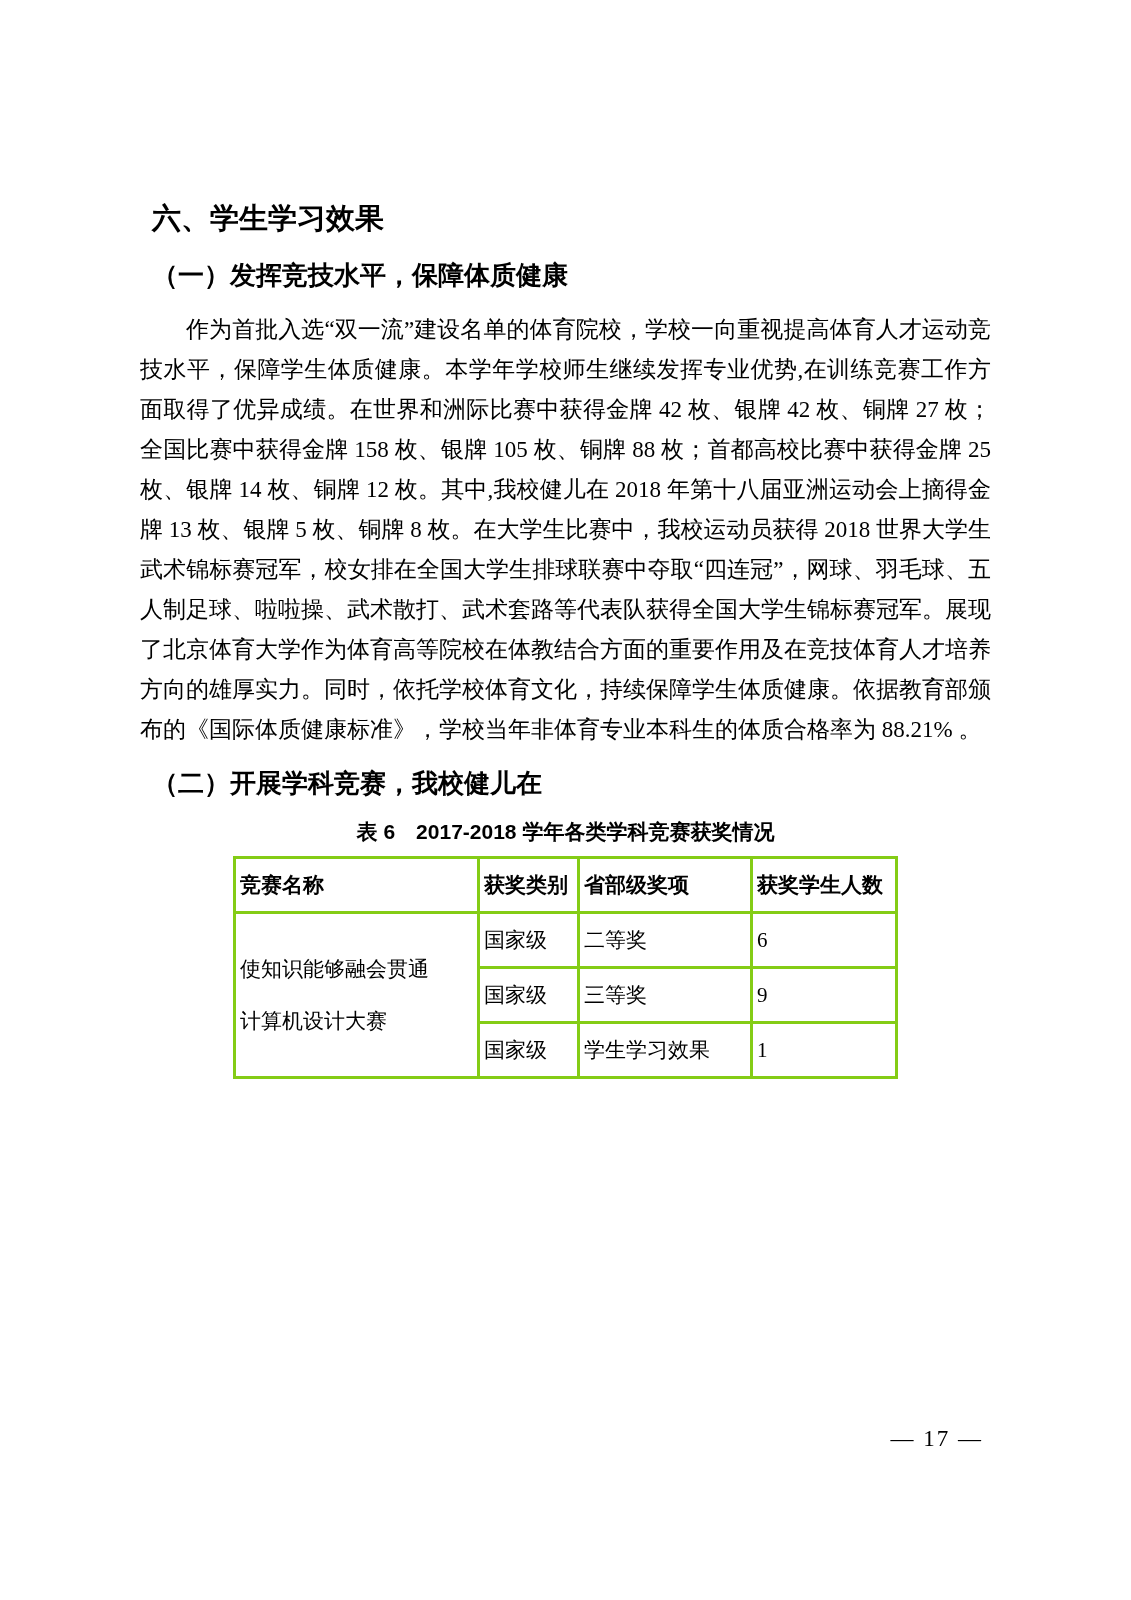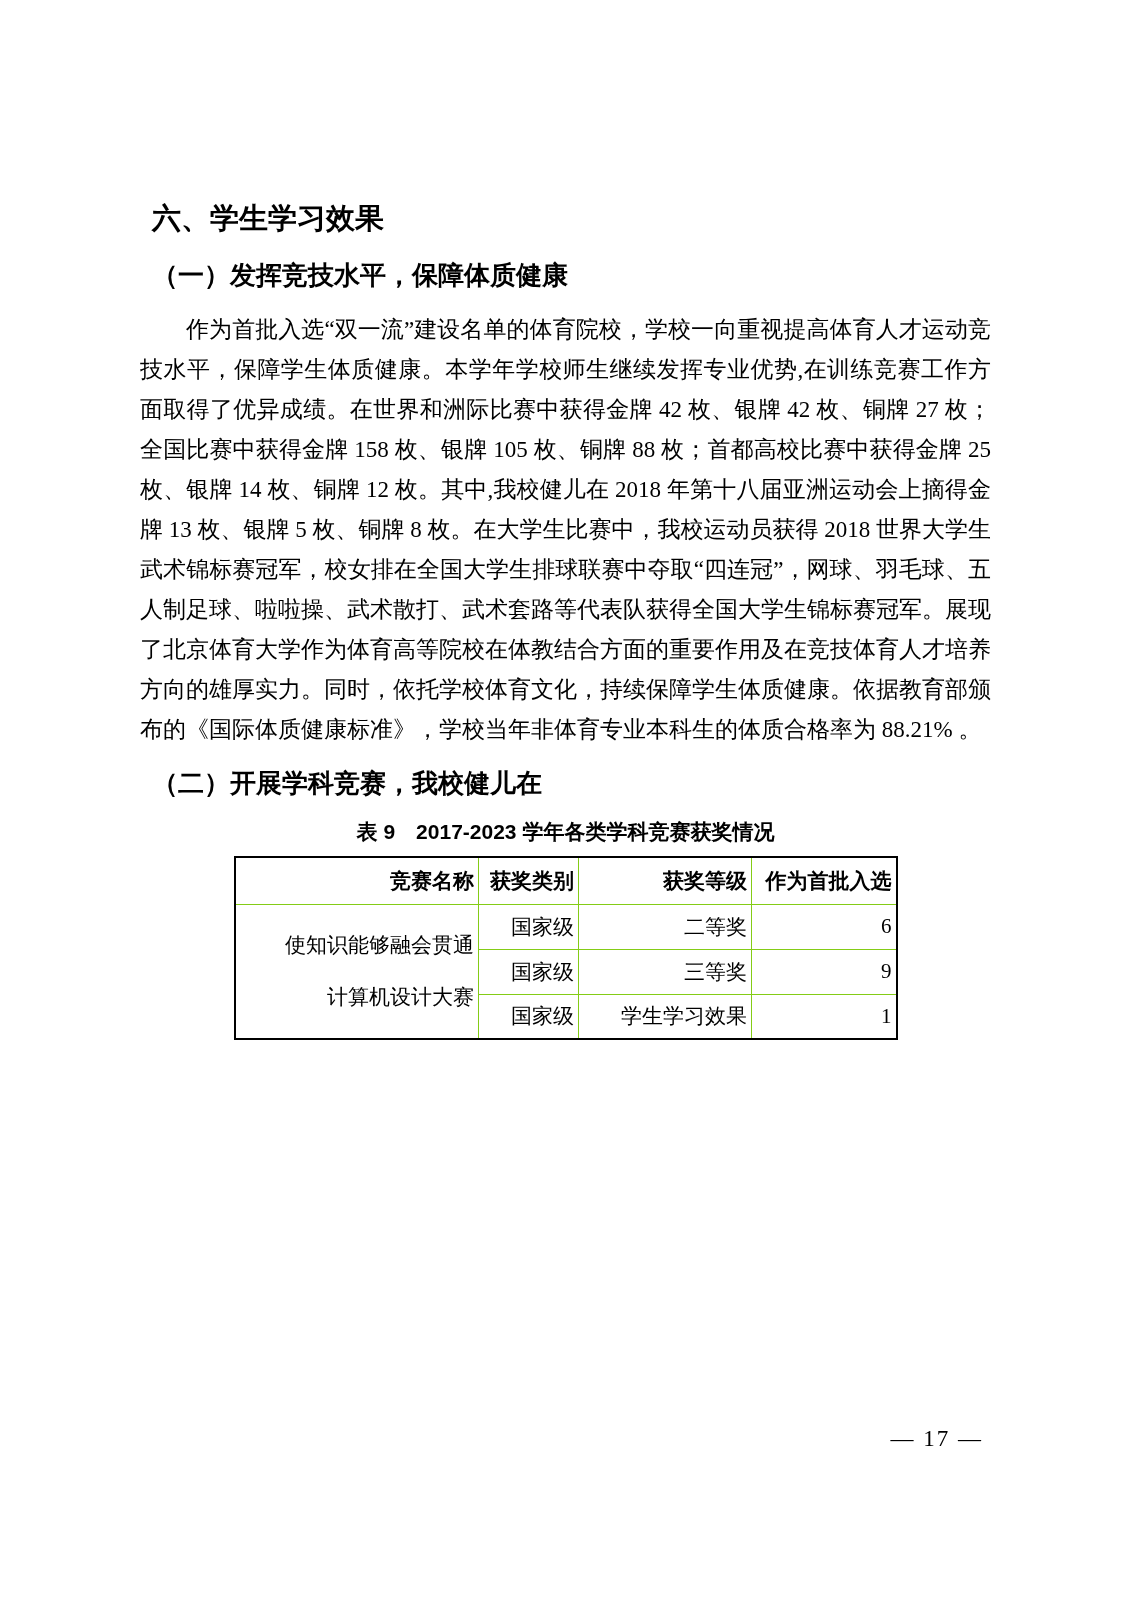--- a/index.html
+++ b/index.html
@@ -47,24 +47,24 @@
     margin: 14px 0 10px 0;
   }
   table.tbl9 {
     border-collapse: collapse;
     margin: 0 auto;
     border: 2px solid #000;
     table-layout: fixed;
     width: 662px;
   }
   table.tbl9 th, table.tbl9 td {
-    border: 1px solid #84cc16;
-    text-align: right;
+    border: 3px solid #84cc16;
+    text-align: left;
     vertical-align: middle;
-    padding: 6px 4px;
+    padding: 12px 4px;
     box-sizing: border-box;
   }
   table.tbl9 th {
     font-family: "Liberation Sans", "DejaVu Sans", sans-serif;
     font-weight: bold;
     font-size: 21px;
     height: 47px;
   }
   table.tbl9 td {
     font-size: 21px;
@@ -95,35 +95,35 @@
   <div class="h1">六、学生学习效果</div>
 
 
   <div class="h2">（一）发挥竞技水平，保障体质健康</div>
 
   <p class="para">作为首批入选“双一流”建设名单的体育院校，学校一向重视提高体育人才运动竞技水平，保障学生体质健康。本学年学校师生继续发挥专业优势,在训练竞赛工作方面取得了优异成绩。在世界和洲际比赛中获得金牌 42 枚、银牌 42 枚、铜牌 27 枚；全国比赛中获得金牌 158 枚、银牌 105 枚、铜牌 88 枚；首都高校比赛中获得金牌 25 枚、银牌 14 枚、铜牌 12 枚。其中,我校健儿在 2018 年第十八届亚洲运动会上摘得金牌 13 枚、银牌 5 枚、铜牌 8 枚。在大学生比赛中，我校运动员获得 2018 世界大学生武术锦标赛冠军，校女排在全国大学生排球联赛中夺取“四连冠”，网球、羽毛球、五人制足球、啦啦操、武术散打、武术套路等代表队获得全国大学生锦标赛冠军。展现了北京体育大学作为体育高等院校在体教结合方面的重要作用及在竞技体育人才培养方向的雄厚实力。同时，依托学校体育文化，持续保障学生体质健康。依据教育部颁布的《国际体质健康标准》，学校当年非体育专业本科生的体质合格率为 88.21% 。</p>
 
   <div class="h2">（二）开展学科竞赛，我校健儿在</div>
 
 
-  <div class="tbl-caption">表 9　2017-2023 学年各类学科竞赛获奖情况</div>
+  <div class="tbl-caption">表 6　2017-2018 学年各类学科竞赛获奖情况</div>
 
   <table class="tbl9">
     <colgroup>
       <col class="col-name">
       <col class="col-cat">
       <col class="col-grade">
       <col class="col-count">
     </colgroup>
     <thead>
       <tr>
         <th>竞赛名称</th>
         <th>获奖类别</th>
-        <th>获奖等级</th>
-        <th>作为首批入选</th>
+        <th>省部级奖项</th>
+        <th>获奖学生人数</th>
       </tr>
     </thead>
     <tbody>
       <tr>
         <td rowspan="3">
           <span class="name-line">使知识能够融会贯通</span>
           <span class="name-line">计算机设计大赛</span>
         </td>
         <td>国家级</td>
         <td>二等奖</td>

